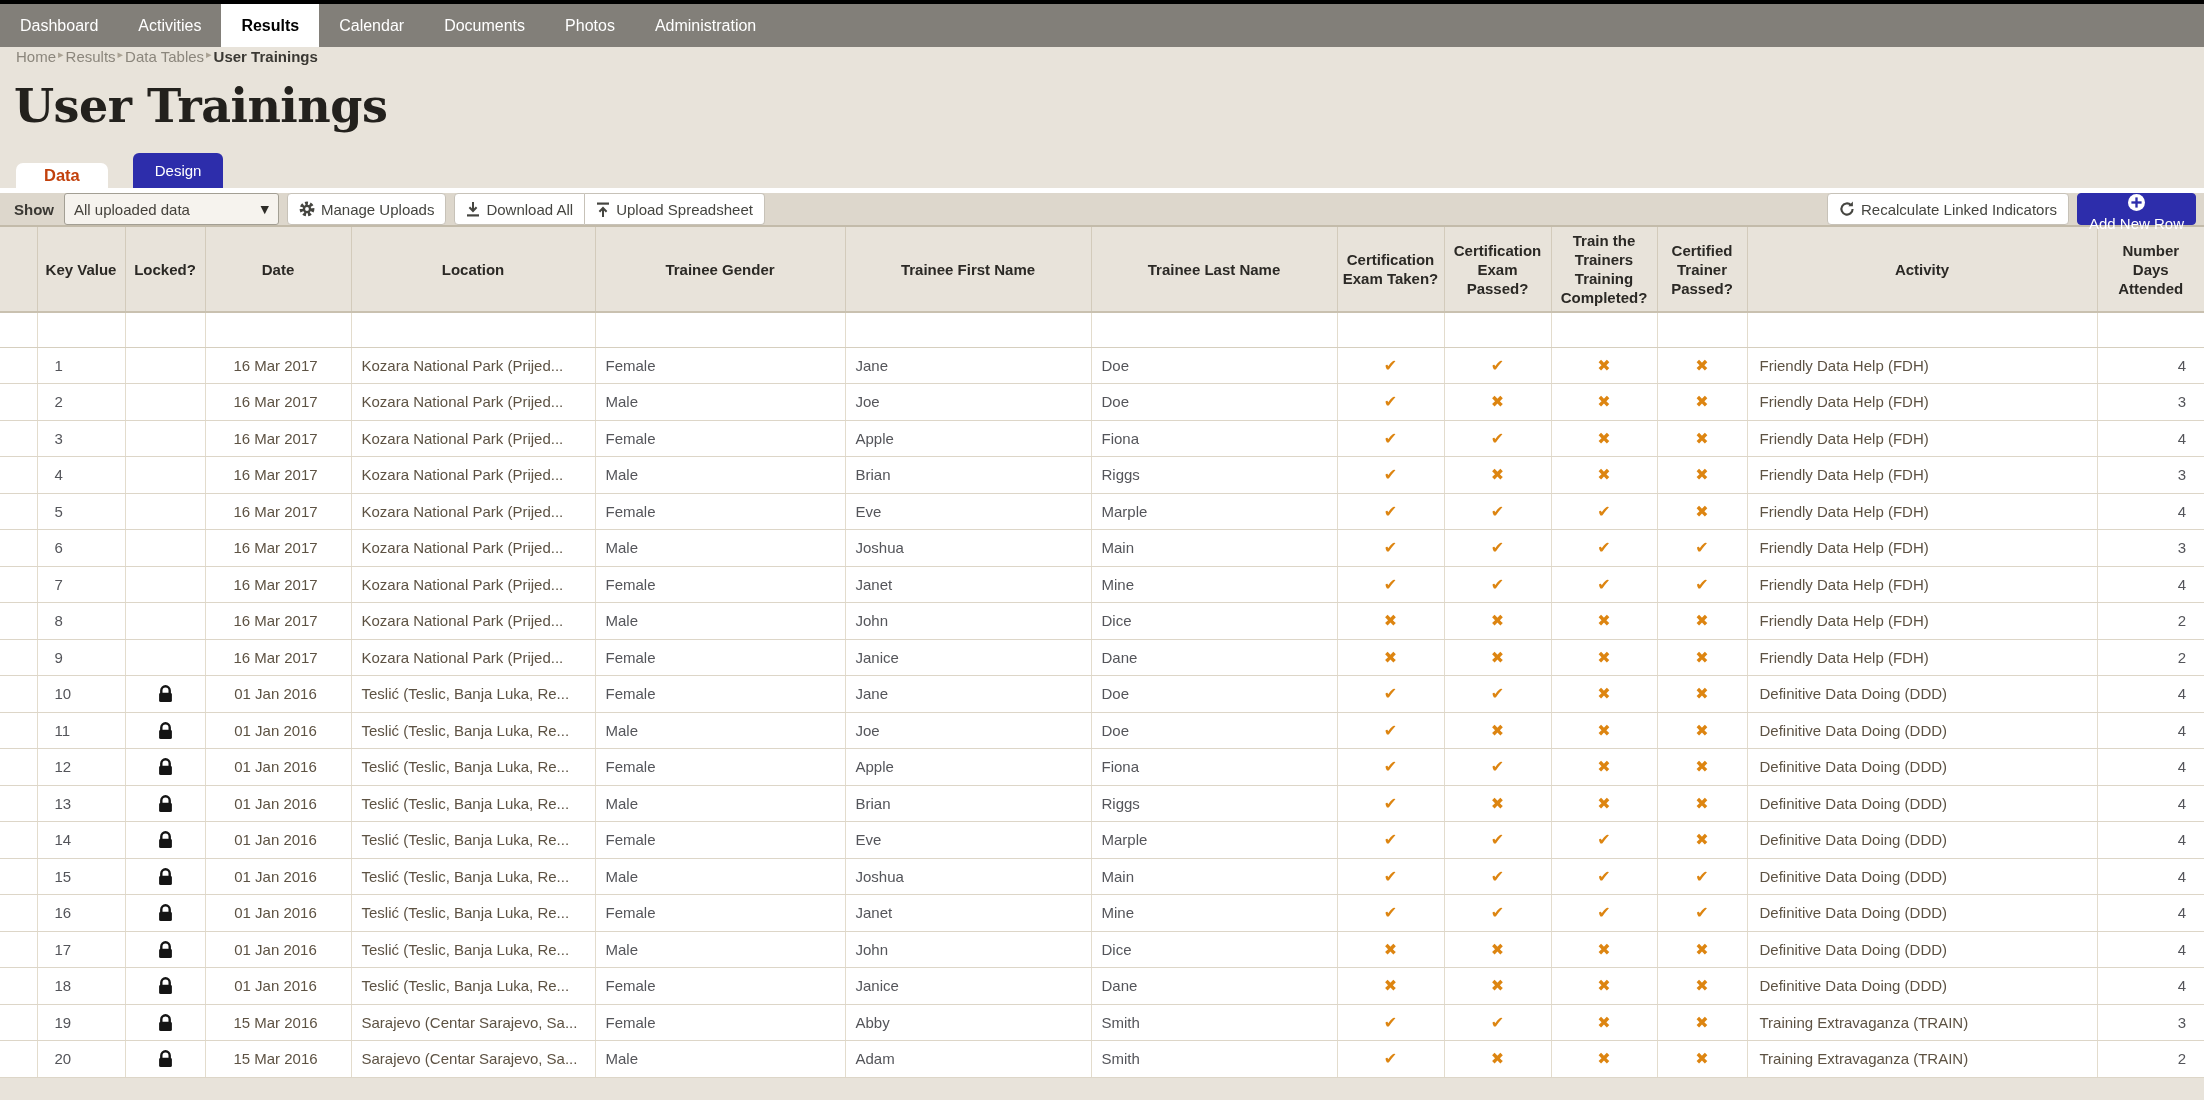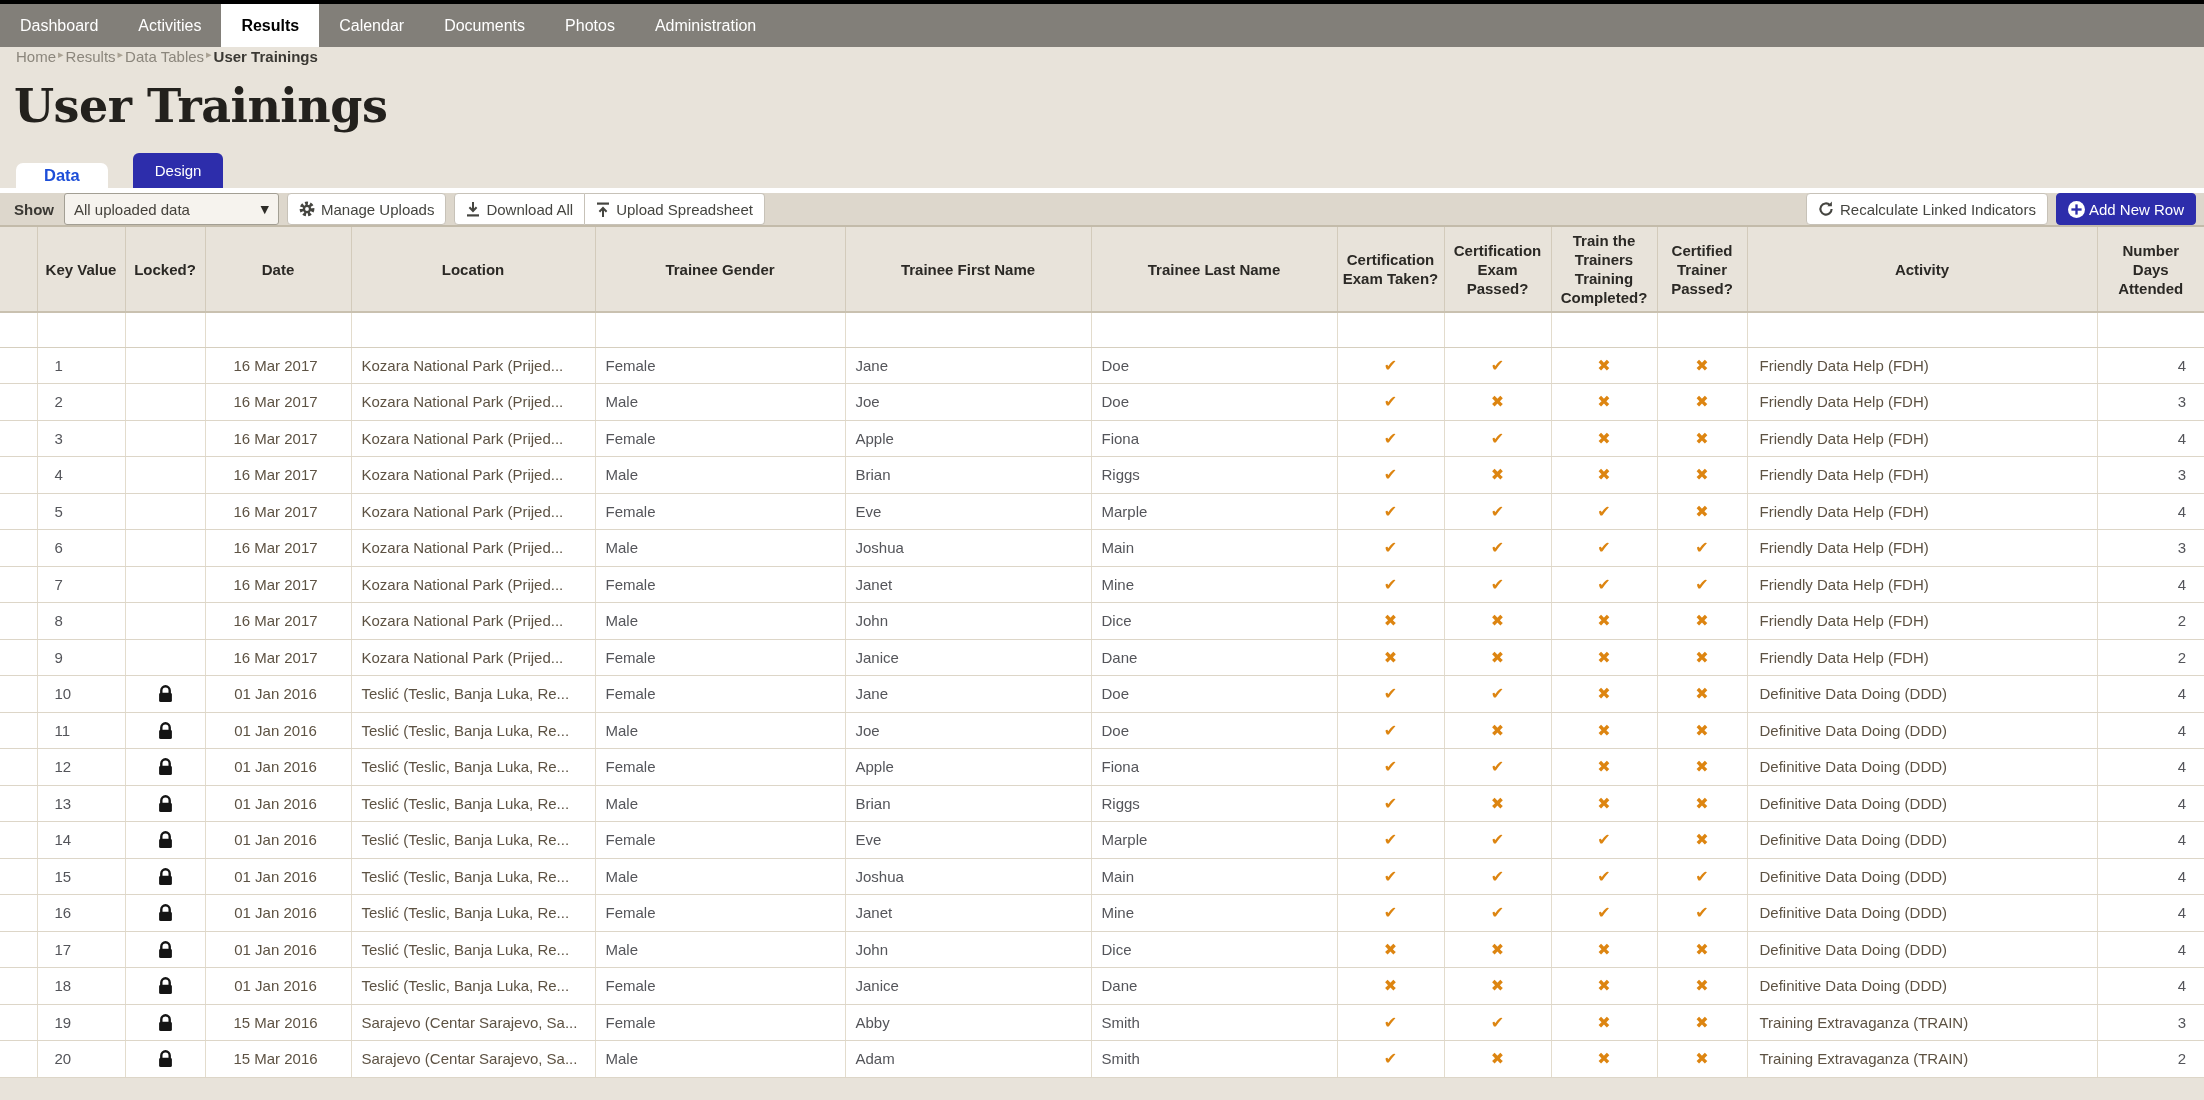--- a/index.html
+++ b/index.html
@@ -18,21 +18,21 @@
     padding:1px 16px 8px; font-size:15px; color:#8b867c; }
   .crumb-link { cursor:pointer; }
   .crumb-sep { color:#aaa294; font-size:11px; font-family:"DejaVu Sans",sans-serif; }
   .crumb-current { color:#3a3833; font-weight:bold; }
 
   
   h1.page-title { font-family:"DejaVu Serif", serif; font-weight:700;
     font-size:46px; color:#23211d; margin:6px 0 20px 14px; letter-spacing:-0.5px; }
   .tabs { display:flex; align-items:flex-end; padding-left:16px; }
   .tab { cursor:pointer; }
-  .tab-data { background:#fff; color:#1d4ed8; font-weight:bold; font-size:16.5px;
+  .tab-data { background:#fff; color:#c2410c; font-weight:bold; font-size:16.5px;
     padding:3px 28px; border-radius:7px 7px 0 0; }
   .tab-design { background:#2d2dab; color:#fff; font-size:15px;
     padding:9px 22px; border-radius:6px 6px 0 0; margin-left:25px; }
   .white-strip { height:5px; background:#fff; }
 
   
   .toolbar { background:#ddd7cc; height:32px; display:flex; align-items:center;
     padding:0 8px; gap:8px; }
   .show-label { font-weight:bold; font-size:15px; color:#3a3833; margin:0 2px 0 6px; }
   .select { width:215px; height:32px; background:#f6f3ee; border:1px solid #a39f94;
@@ -40,21 +40,21 @@
     padding:0 9px; font-size:15px; color:#45423c; cursor:pointer; }
   .select .caret { font-size:11px; color:#2e2c28; font-family:"DejaVu Sans",sans-serif; }
   .btn { background:#fff; border:1px solid #c7c2b8; border-radius:4px; color:#454540;
     font-size:15px; font-family:"Liberation Sans",sans-serif; padding:0 11px; height:32px;
     display:inline-flex; align-items:center; gap:6px; cursor:pointer; white-space:nowrap; }
   .btn .ic { display:inline-flex; align-items:center; }
   .btn-group { display:flex; }
   .btn-group .btn:first-child { border-radius:4px 0 0 4px; }
   .btn-group .btn:last-child { border-radius:0 4px 4px 0; border-left:none; }
   .flex-spacer { flex:1; }
-  .btn-primary { background:#2d2dab; border-color:#2d2dab; color:#fff; gap:4px; }
+  .btn-primary { background:#2d2dab; border-color:#2d2dab; color:#fff; gap:4px;flex-direction:column; }
 
   
   table.data-table { width:2204px; table-layout:fixed; border-collapse:collapse;
     background:#fff; border-top:2px solid #c3bbaa; }
   thead th { background:#e8e3da; font-size:15px; font-weight:bold; color:#2b2925;
     text-align:center; vertical-align:middle; height:76px; padding:4px 5px;
     line-height:19px; border-left:1px solid #d3cbbb; border-bottom:2px solid #c9c1b0; }
   thead th:first-child { border-left:none; }
   tr.filter-row td { height:35px; background:#fff; border-left:1px solid #e3dccd;
     border-bottom:1px solid #d6cfbf; }

